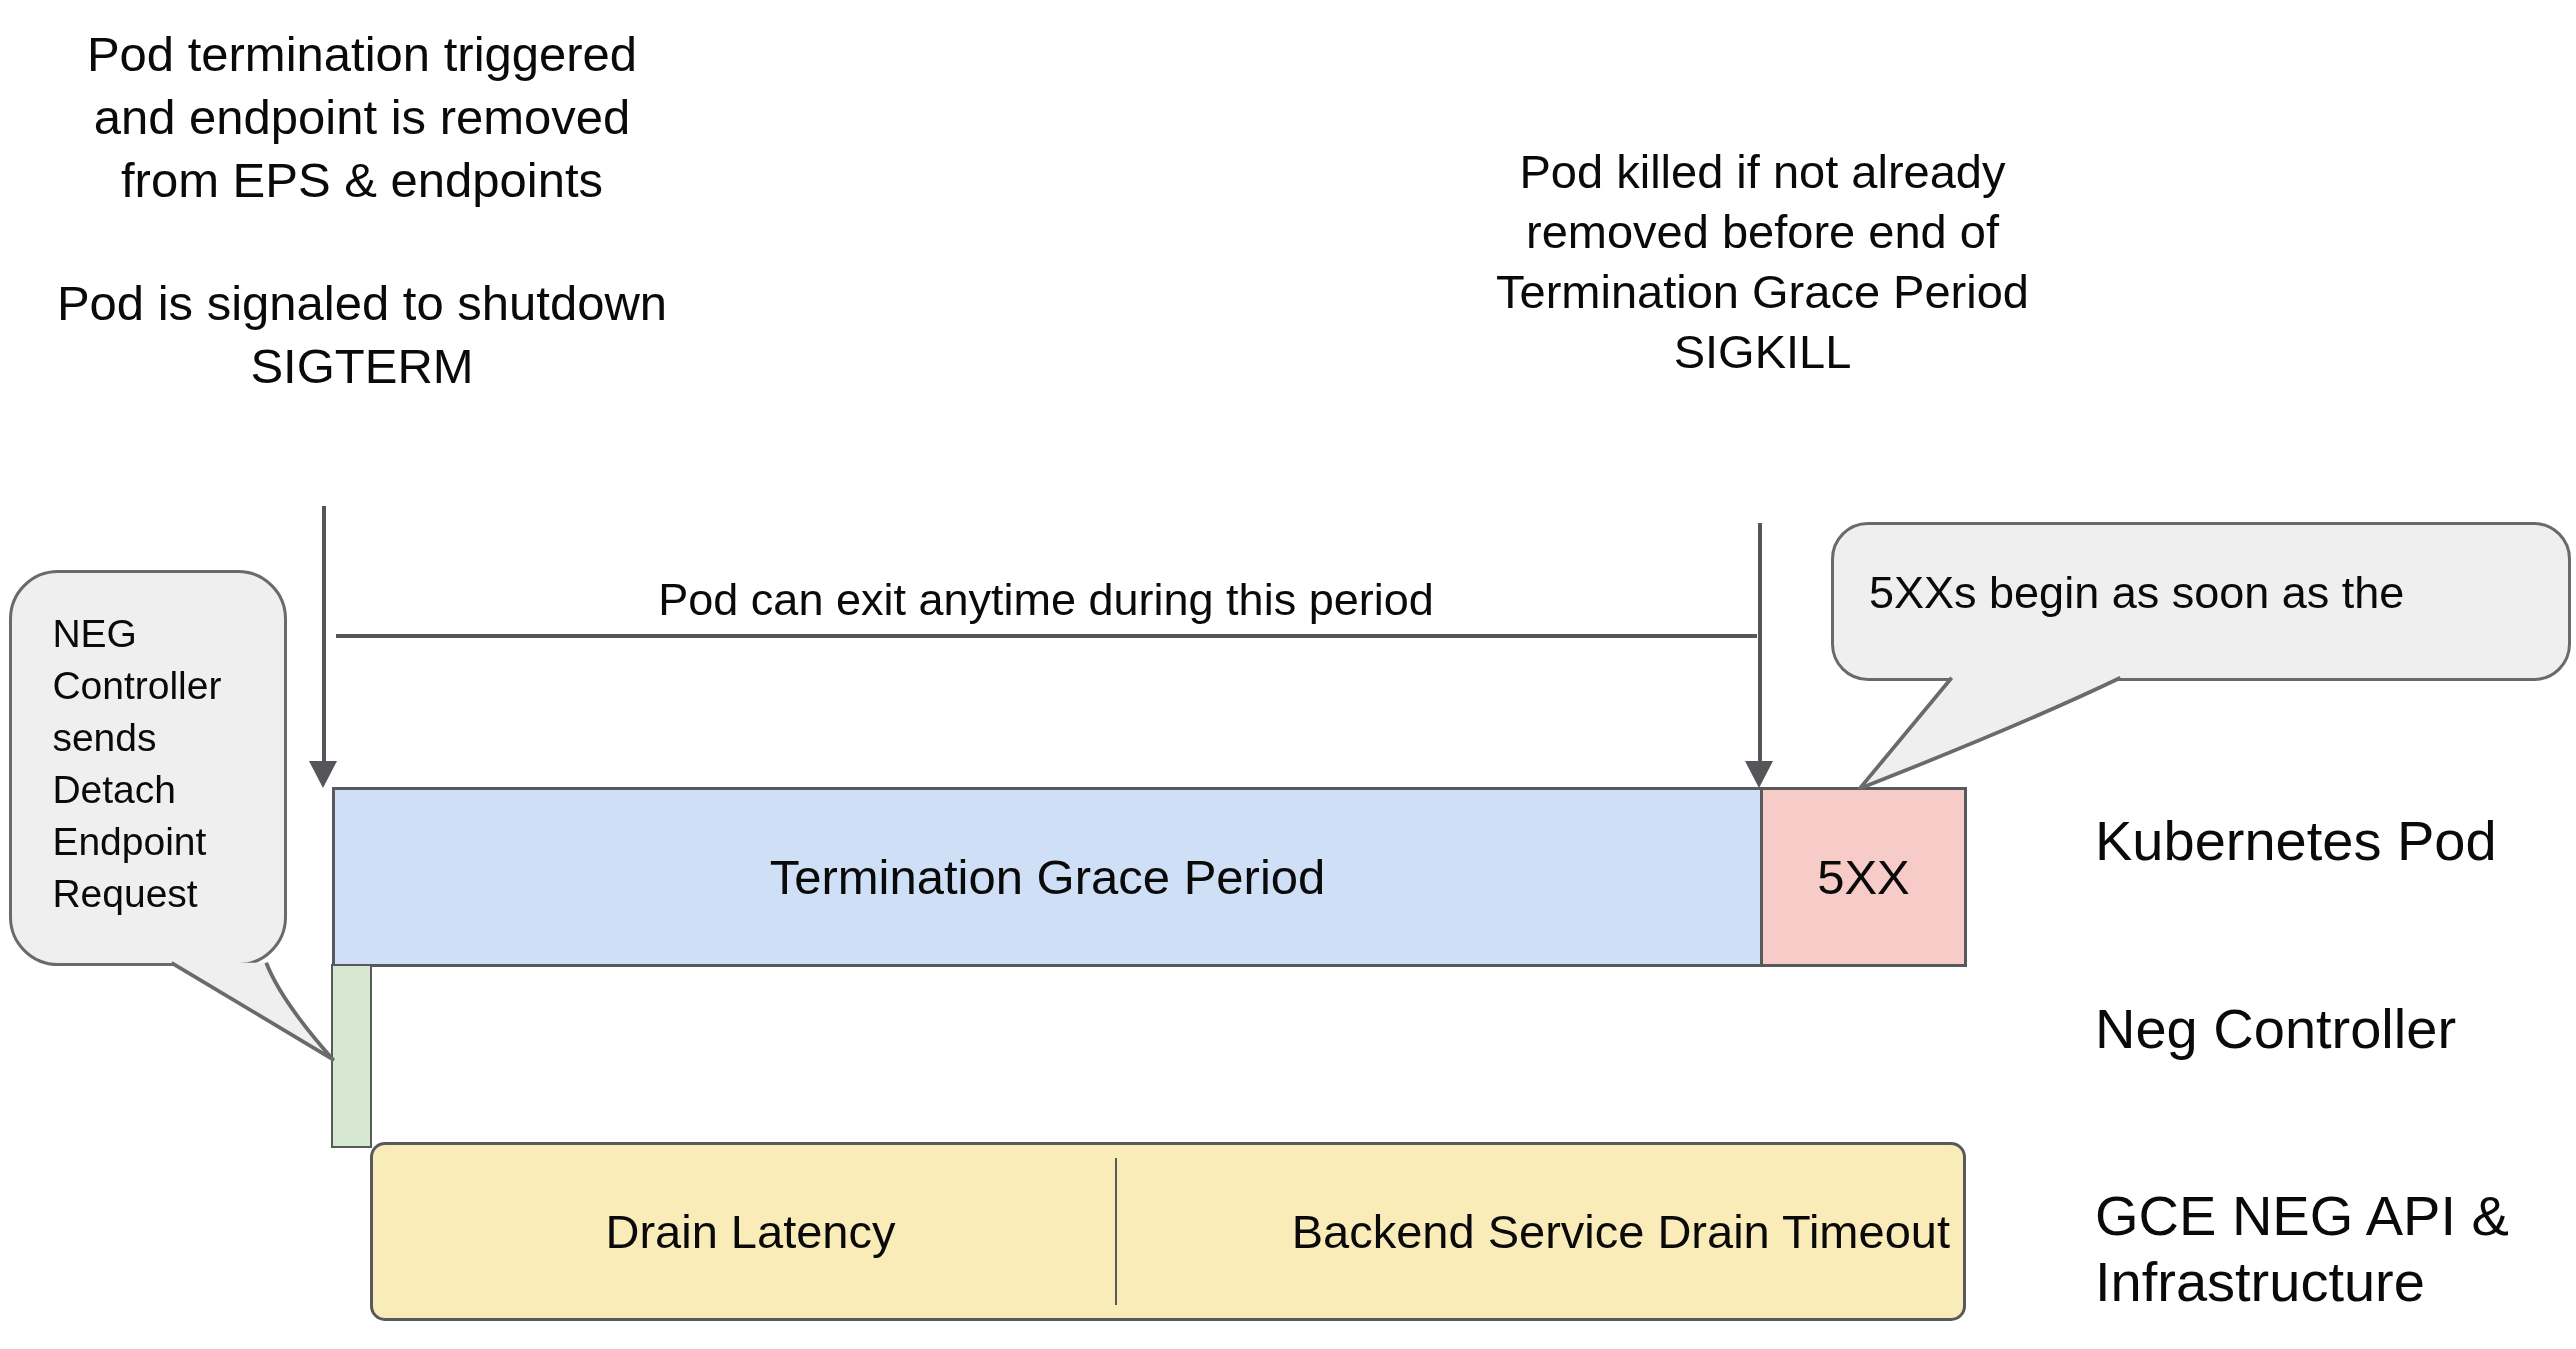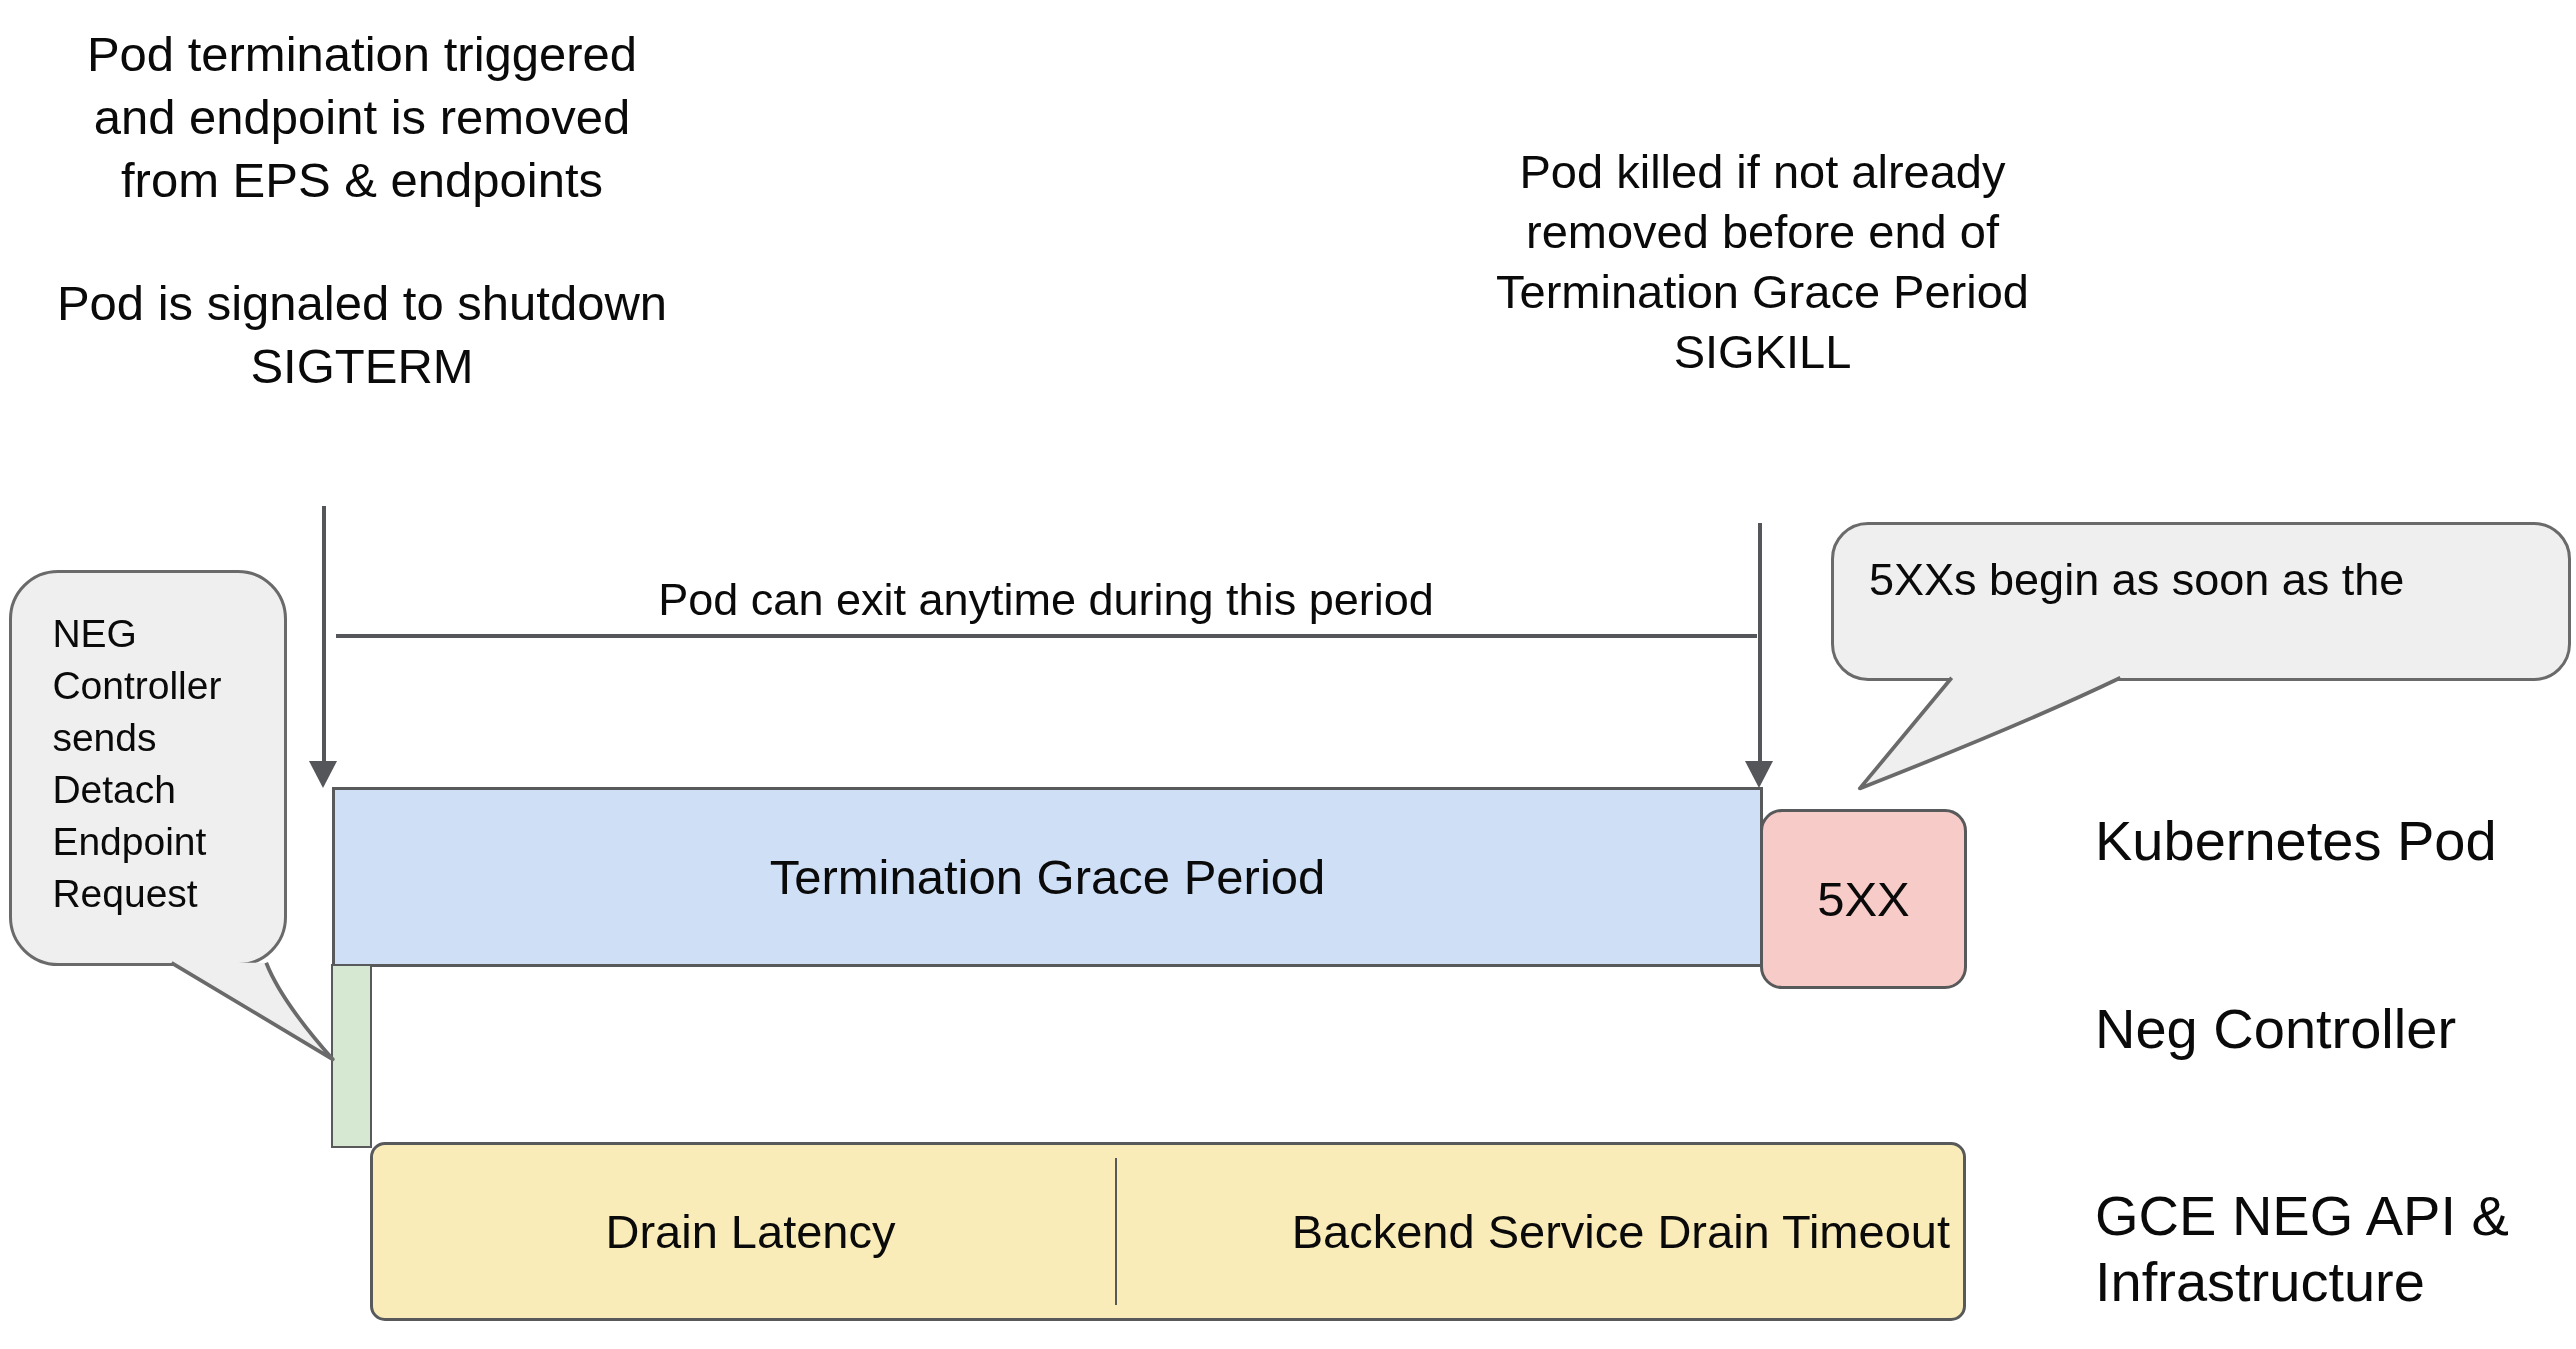--- a/index.html
+++ b/index.html
@@ -13,30 +13,30 @@
   }
   .note{position:absolute;text-align:center;font-size:49px;line-height:63px;}
   .note-right{font-size:47px;line-height:60px;}
   .para-gap{height:60px;}
   .span-note{position:absolute;left:624px;top:574px;width:844px;text-align:center;font-size:45px;}
   .hline{position:absolute;left:336px;top:634px;width:1421px;height:3.7px;background:var(--c-arrow,#54565a);}
   .vline{position:absolute;width:3.7px;background:var(--c-arrow,#54565a);}
   .arrowhead{position:absolute;width:0;height:0;border-left:14px solid transparent;border-right:14px solid transparent;border-top:27px solid var(--c-arrow,#54565a);}
   .bar{position:absolute;box-sizing:border-box;border:3.7px solid var(--c-bar_border,#58595b);display:flex;align-items:center;justify-content:center;font-size:49px;}
   .bar-grace{left:332px;top:787px;width:1431px;height:180px;background:var(--c-grace_fill,#cfdff6);}
-  .bar-5xx{left:1760px;top:809px;width:207px;height:180px;background:var(--c-errors_fill,#f7cbc7);border-radius:22px;}
+  .bar-5xx{left:1760px;top:787px;width:207px;height:180px;background:var(--c-errors_fill,#f7cbc7);}
   .bar-detach{left:331px;top:964px;width:41px;height:184px;border-width:2.8px;background:var(--c-detach_fill,#d6e8d2);}
   .bar-drain{left:370px;top:1142px;width:1596px;height:179px;background:var(--c-drain_fill,#faecb8);padding:13px;display:flex;align-items:stretch;justify-content:flex-start;border-radius:15px;}
   .drain-cell{display:flex;align-items:center;justify-content:center;font-size:47px;}
   .drain-cell.first{width:729px;}
   .drain-cell.second{flex:1;border-left:2.8px solid var(--c-bar_border,#58595b);justify-content:flex-end;}
   .row-label{position:absolute;left:2095px;font-size:56px;line-height:66px;}
   .callout{position:absolute;box-sizing:border-box;background:var(--c-callout_fill,#efefef);border:3.7px solid var(--c-callout_border,#6a6a6a);}
   .callout-left{left:9.4px;top:570px;width:278px;height:396px;border-radius:49px;font-size:39px;line-height:52px;padding:35px 19px 0 40px;}
-  .callout-right{left:1831px;top:522px;width:740px;height:159px;border-radius:37px;font-size:45px;line-height:54px;padding:28px 19px 0 35px;}
+  .callout-right{left:1831px;top:522px;width:740px;height:159px;border-radius:37px;font-size:45px;line-height:54px;padding:41px 19px 0 35px;}
   svg.tails{position:absolute;left:0;top:0;pointer-events:none;}
 </style>
 </head>
 <body>
 
 <div id="canvas">
 
   <div class="note" style="left:34px;top:23.4px;width:656px;">
     <div>Pod termination triggered</div>
     <div>and endpoint is removed</div>

